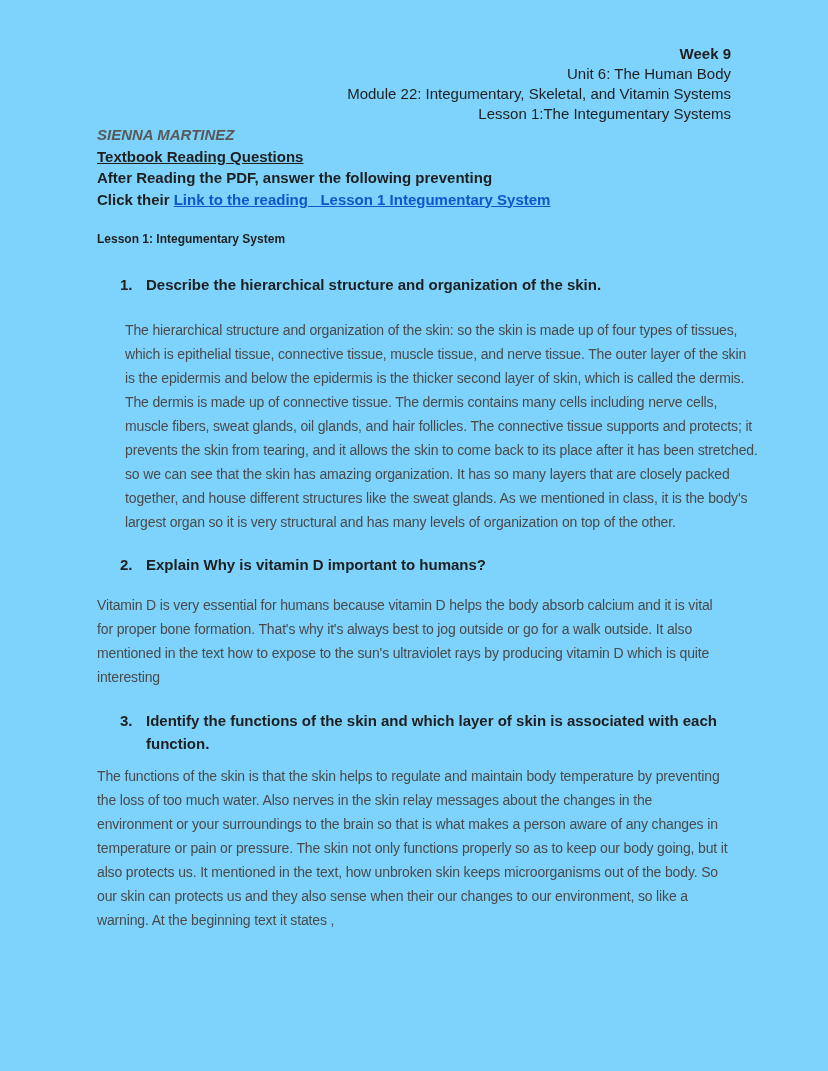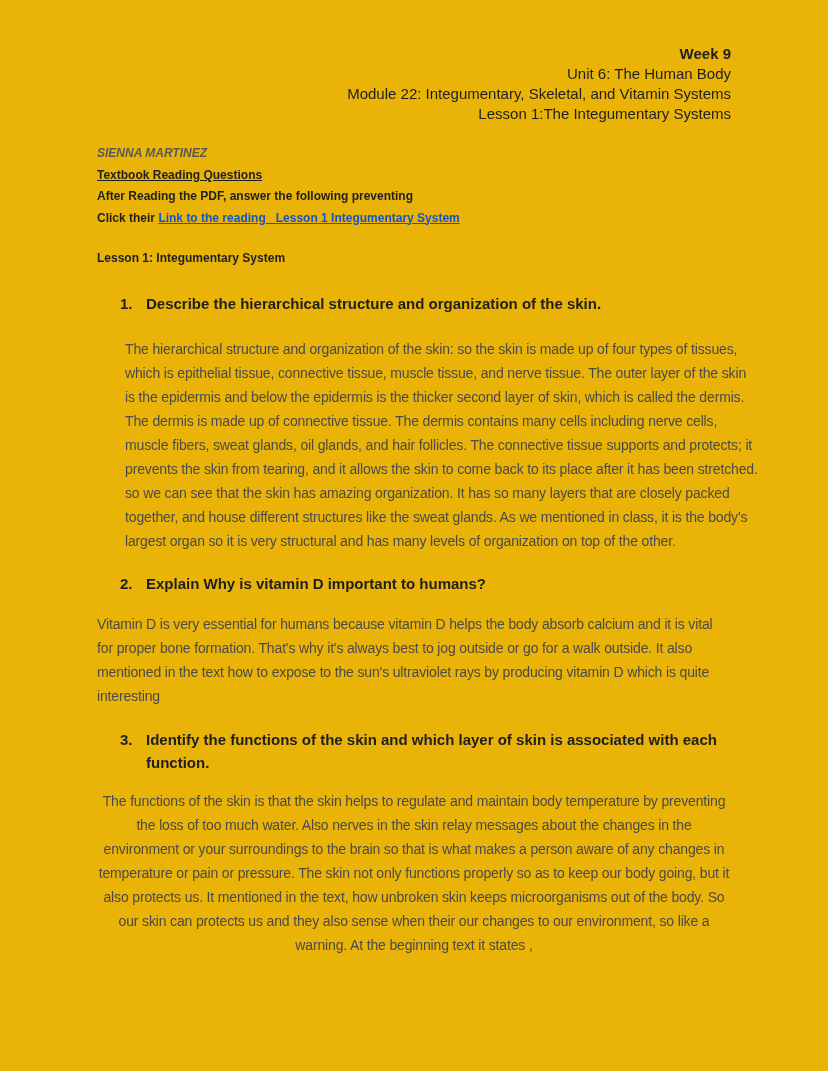--- a/index.html
+++ b/index.html
@@ -4,38 +4,37 @@
 <style>
   * { margin: 0; padding: 0; box-sizing: border-box; }
   html, body {
     background: #ffffff;
     font-family: "Liberation Sans", sans-serif;
   }
   .page {
     position: relative;
     width: 828px;
     height: 1071px;
-    background: #eab308;
+    background: #7dd3fc;
     padding: 44px 97px 0 97px;
     overflow: hidden;
   }
 
   
   .doc-header {
     text-align: right;
     font-size: 15px;
     line-height: 20px;
     color: #1f1f1f;
   }
   .doc-header .hdr-bold { font-weight: bold; }
 
   
   .meta-block {
-    margin-top: 19px;
-    font-size: 12px;
+    font-size: 15px;
     line-height: 21.5px;
     font-weight: bold;
     color: #1f1f1f;
   }
   .student-name {
     font-style: italic;
     color: #595959;
   }
   .u { text-decoration: underline; }
   a.reading-link {
@@ -74,21 +73,21 @@
     letter-spacing: -0.15px;
     color: #4a4a4a;
     width: 634px;
   }
 
   #q1 { margin-top: 22px; }
   #q1 .answer { margin-top: 22px; margin-left: 28px; }
   #q2 { margin-top: 19px; }
   #q2 .answer { margin-top: 17px; }
   #q3 { margin-top: 20px; }
-  #q3 .answer { margin-top: 15px; text-align: center; }
+  #q3 .answer { margin-top: 9px; }
 </style>
 </head>
 <body>
 
 <div class="page">
 
   <div class="doc-header">
     <div class="hdr-bold">Week 9</div>
     <div>Unit 6: The Human Body</div>
     <div>Module 22: Integumentary, Skeletal, and Vitamin Systems</div>

